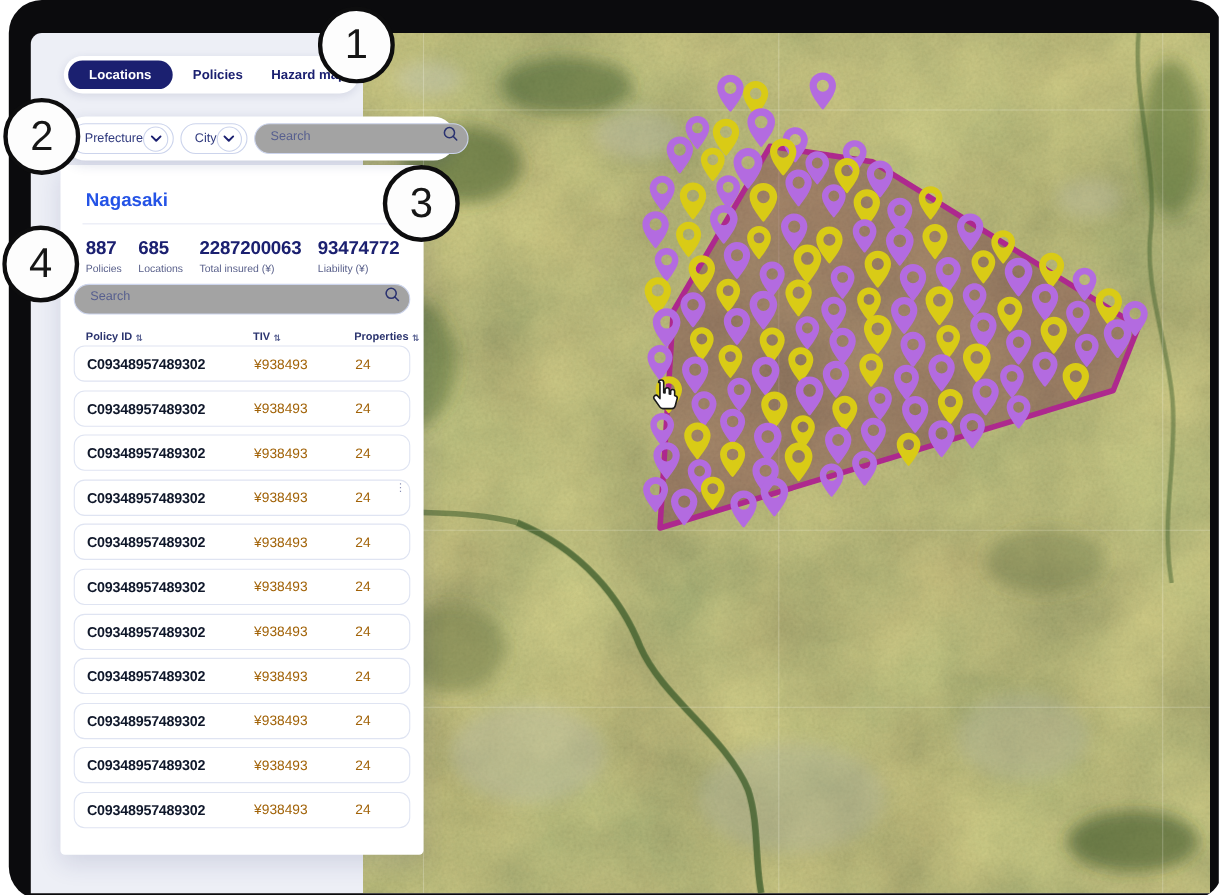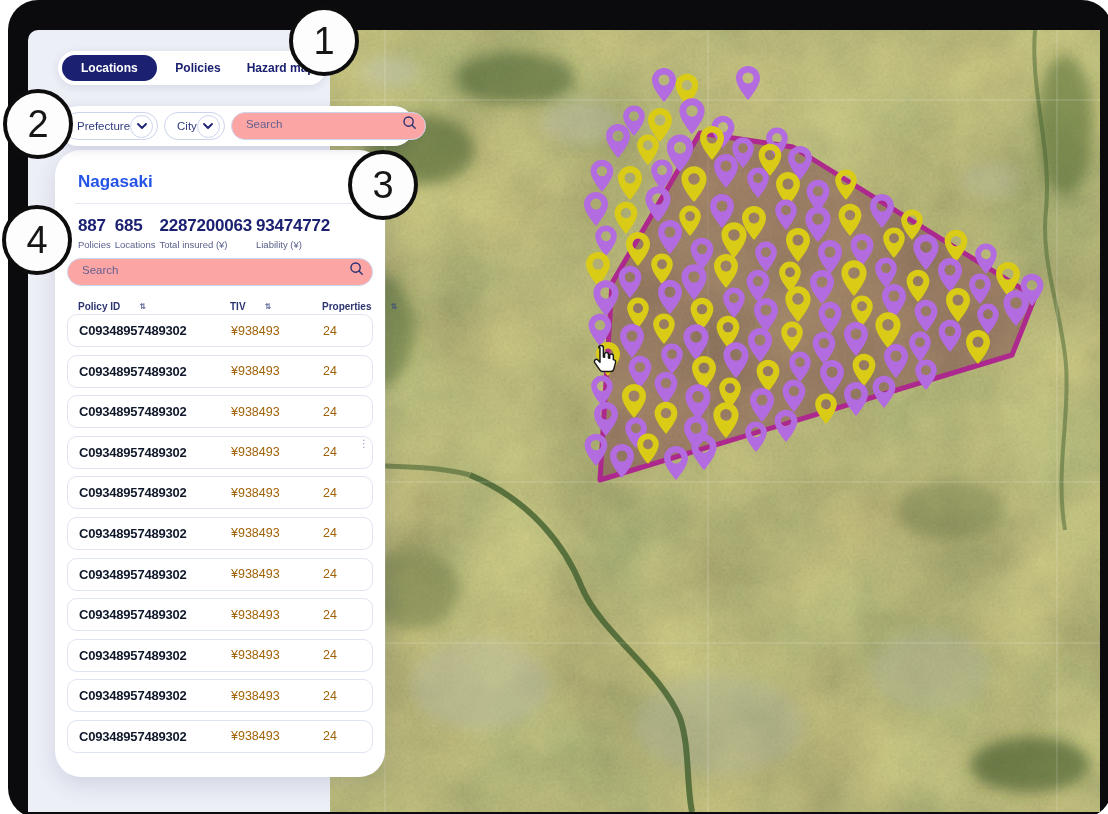--- a/index.html
+++ b/index.html
@@ -48,43 +48,43 @@
     font-size:11.5px;color:#303a7e;font-weight:500;
   }
   .pill .chev-circle{
     width:21px;height:21px;border:1px solid #ccd4ec;border-radius:50%;
     display:flex;align-items:center;justify-content:center;flex:0 0 auto;
   }
   .pill-prefecture{width:114px;justify-content:space-between;}
   .pill-city{width:92px;}
   .searchpill{
     height:28px;border:1px solid #ccd4ec;border-radius:15px;display:flex;align-items:center;
-    box-sizing:border-box;background:#fca5a5;padding:0 8px 4px 12px;flex:1;
+    box-sizing:border-box;background:#a3a3a3;padding:0 8px 4px 12px;flex:1;
   }
   .searchpill input{
     border:none;outline:none;flex:1;min-width:0;font-size:11.5px;color:#303a7e;
     font-family:inherit;background:transparent;
   }
   .searchpill input::placeholder{color:#4a548c;opacity:.85;}
   
   .panel{
     position:absolute;left:27px;top:120px;width:330px;height:627px;background:#fff;
-    border-radius:26px;box-shadow:0 8px 22px rgba(40,50,110,.14);z-index:4;box-sizing:border-box;
+    border-radius:4px;box-shadow:0 8px 22px rgba(40,50,110,.14);z-index:4;box-sizing:border-box;
   }
   .panel-title{margin:22px 0 0 23px;font-size:17px;font-weight:700;color:#2453e6;}
   .panel-divider{margin:11px 0 0 20px;height:1px;background:#e6e9f4;}
-  .stats{display:flex;gap:4px;margin:12px 0 0 23px;}
+  .stats{display:flex;gap:15px;margin:12px 0 0 23px;}
   .stat .v{font-size:17px;font-weight:800;color:#1b2070;letter-spacing:-.2px;}
   .stat .l{font-size:9.5px;color:#585f8a;margin-top:3px;}
   .panel .searchpill.inner{position:absolute;left:12px;top:108px;width:306px;flex:none;}
   .thead{
     position:absolute;left:23px;top:151px;width:290px;display:grid;
     grid-template-columns:152px 92px auto;font-size:10px;font-weight:700;color:#2c356f;
   }
-  .thead .th{display:flex;align-items:center;gap:19px;}
+  .thead .th{display:flex;align-items:flex-end;gap:3px;}
   .sort{font-size:8px;color:#3c467f;opacity:.85;line-height:1;}
   .rows{position:absolute;left:12px;top:164px;width:306px;display:flex;flex-direction:column;gap:7.6px;}
   .row{
     height:33px;box-sizing:border-box;border:1px solid #dfe4f2;border-radius:10px;background:#fff;
     display:grid;grid-template-columns:152px 92px auto;align-items:center;padding-left:11px;cursor:pointer;
   }
   .row .pid{font-size:13px;font-weight:700;color:#0f172a;letter-spacing:-.2px;}
   .row .tiv,.row .props{font-size:12.5px;color:#a16207;}
   .scrolldots{position:absolute;right:16px;top:292px;font-size:10px;color:#8a90b5;line-height:4px;letter-spacing:0;}
   

